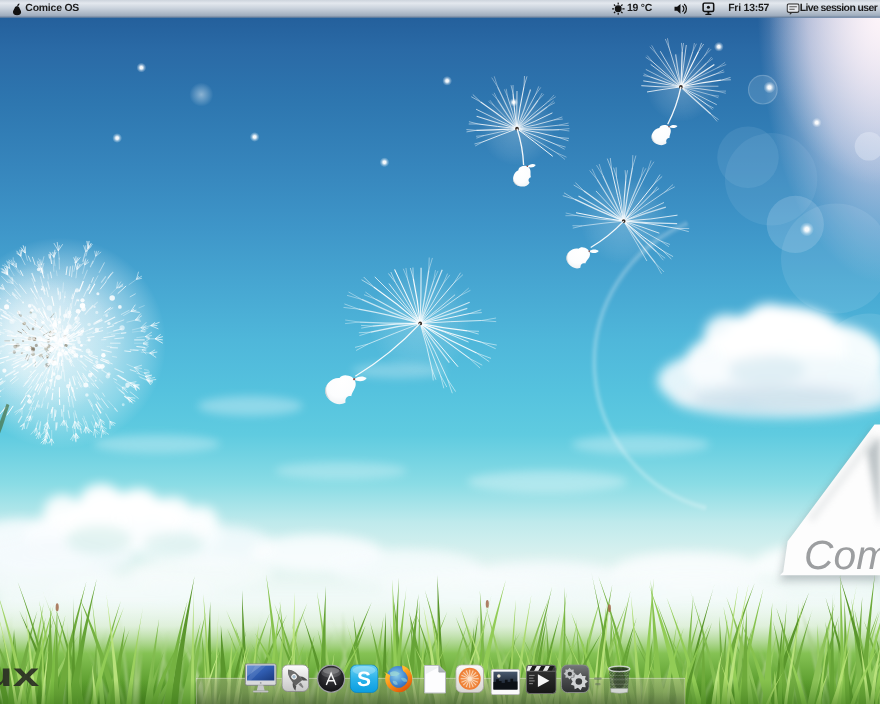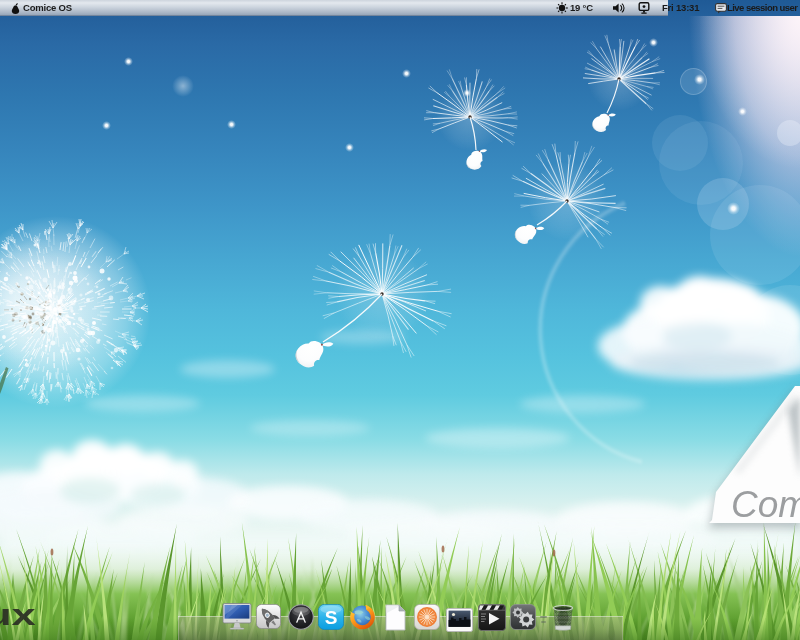--- a/index.html
+++ b/index.html
@@ -4,24 +4,24 @@
 html,body{margin:0;padding:0;}
 #desk{position:relative;width:800px;height:640px;overflow:hidden;
  font-family:"Liberation Sans",sans-serif;background:#3a8ec4;}
 #skygrad{position:absolute;inset:0;
  background:linear-gradient(to bottom,
   #1f5a96 0px,#24609c 16px,#2a6aa6 45px,#2e77b0 95px,
   #3685bc 150px,#3e95c8 205px,#47a7d2 260px,#4fb7da 310px,
   #55c2de 355px,#5fcbe0 395px,#8adce5 440px,#bfeaec 475px,
   #d9f1ef 505px,#e4f4ef 530px,#e8f5ee 640px);}
 .flare{position:absolute;pointer-events:none;}
-#menubar{position:absolute;left:0;top:0;width:656px;height:16px;
+#menubar{position:absolute;left:0;top:0;width:800px;height:16px;
  background:linear-gradient(to bottom,#cdd4dd 0%,#e3e8ee 18%,#ccd4de 45%,#a9b5c4 80%,#8e9fb4 100%);
  box-shadow:inset 0 -1px 0 rgba(60,80,110,.35);
- font-size:9.5px;font-weight:bold;color:#1a1a1a;letter-spacing:-0.2px;padding-left:12px;}
+ font-size:9.5px;font-weight:bold;color:#1a1a1a;letter-spacing:-0.2px;}
 #menubar span{display:inline-block;line-height:16px;white-space:nowrap;}
 #shelf{position:absolute;left:178px;top:616px;width:445px;height:24px;
  background:linear-gradient(to bottom,rgba(168,176,138,.46),rgba(140,150,112,.52) 55%,rgba(100,110,82,.6));
  box-shadow:inset 0 1px 0 rgba(255,255,255,.42), inset 1px 0 0 rgba(255,255,255,.26), inset -1px 0 0 rgba(255,255,255,.2);}
 .dicon{position:absolute;}
 .refl{transform:scaleY(-1);opacity:.30;
  -webkit-mask-image:linear-gradient(to bottom,rgba(0,0,0,.9),transparent 55%);
  mask-image:linear-gradient(to bottom,rgba(0,0,0,.9),transparent 55%);}
 #uxtext{position:absolute;left:-15px;top:598px;font-size:30px;font-weight:bold;
  color:rgba(42,46,36,.92);transform:scaleX(1.45);transform-origin:left top;}
@@ -2463,21 +2463,21 @@
  <svg style="position:absolute;left:613px;top:3px" width="12" height="10" viewBox="0 0 12 10">
    <path d="M0,3.2 L2.6,3.2 L5.6,0.6 L5.6,9.4 L2.6,6.8 L0,6.8 Z" fill="#111"></path>
    <path d="M7.4,2.2 A3.6,3.6 0 0 1 7.4,7.8 M8.9,0.6 A5.6,5.6 0 0 1 8.9,9.4" stroke="#111" stroke-width="1.1" fill="none"></path>
  </svg>
  <svg style="position:absolute;left:638px;top:2px" width="12" height="12" viewBox="0 0 12 12">
    <rect x="1.2" y="0.8" width="9.6" height="7.6" rx="1.4" fill="none" stroke="#111" stroke-width="1.4"></rect>
    <circle cx="6" cy="4.6" r="1.4" fill="#111"></circle>
    <rect x="5.1" y="8.4" width="1.8" height="2.2" fill="#111"></rect>
    <rect x="3.2" y="10.4" width="5.6" height="1.3" rx="0.6" fill="#111"></rect>
  </svg>
- <span style="position:absolute;left:662px;top:0;">Fri 13:31</span>
+ <span style="position:absolute;left:662px;top:0;">Fri 13:57</span>
  <svg style="position:absolute;left:715px;top:3px" width="12" height="11" viewBox="0 0 12 11">
    <rect x="0.6" y="0.6" width="10.8" height="7.6" rx="1.6" fill="#e8eaee" stroke="#333" stroke-width="1.1"></rect>
    <path d="M3,8 L3,10.6 L6,8 Z" fill="#333"></path>
    <line x1="2.6" y1="3.2" x2="9.4" y2="3.2" stroke="#555" stroke-width="1"></line>
    <line x1="2.6" y1="5.4" x2="7.4" y2="5.4" stroke="#555" stroke-width="1"></line>
  </svg>
  <span style="position:absolute;left:727px;top:0;letter-spacing:-0.55px;">Live session user</span>
 </div>
 
 </div>

